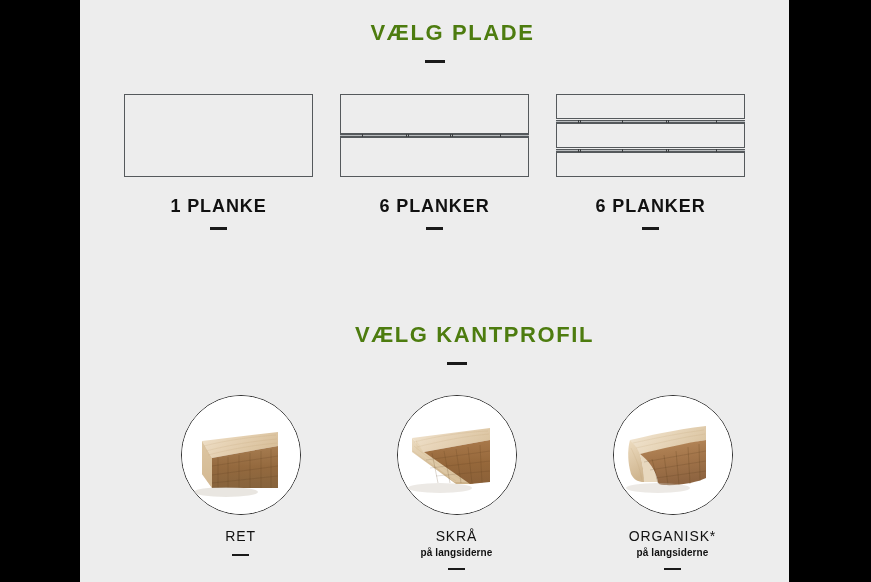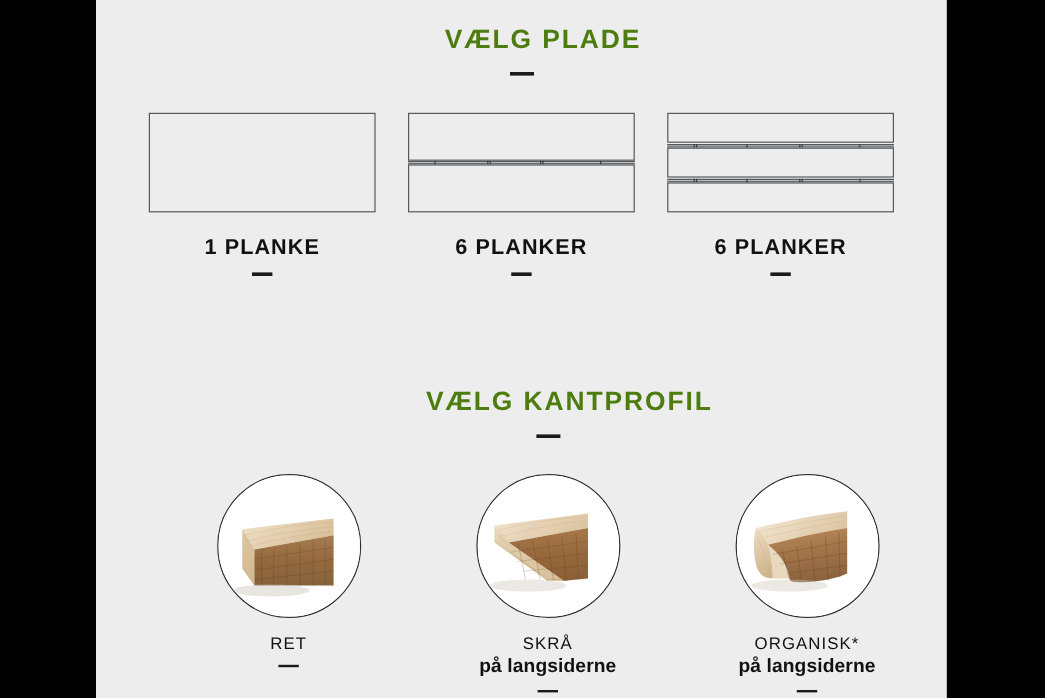--- a/index.html
+++ b/index.html
@@ -169,21 +169,21 @@
     font-size: 14px;
     font-weight: normal;
     letter-spacing: 0.9px;
     color: #111111;
     text-align: center;
     white-space: nowrap;
     line-height: 1.05;
   }
   .kant-sub {
     margin-top: 3px;
-    font-size: 16px;
+    font-size: 10px;
     font-weight: bold;
     letter-spacing: 0.1px;
     color: #111111;
     text-align: center;
     white-space: nowrap;
   }
   .kant-sub:empty { display: none; }
 </style>
 </head>
 <body>

